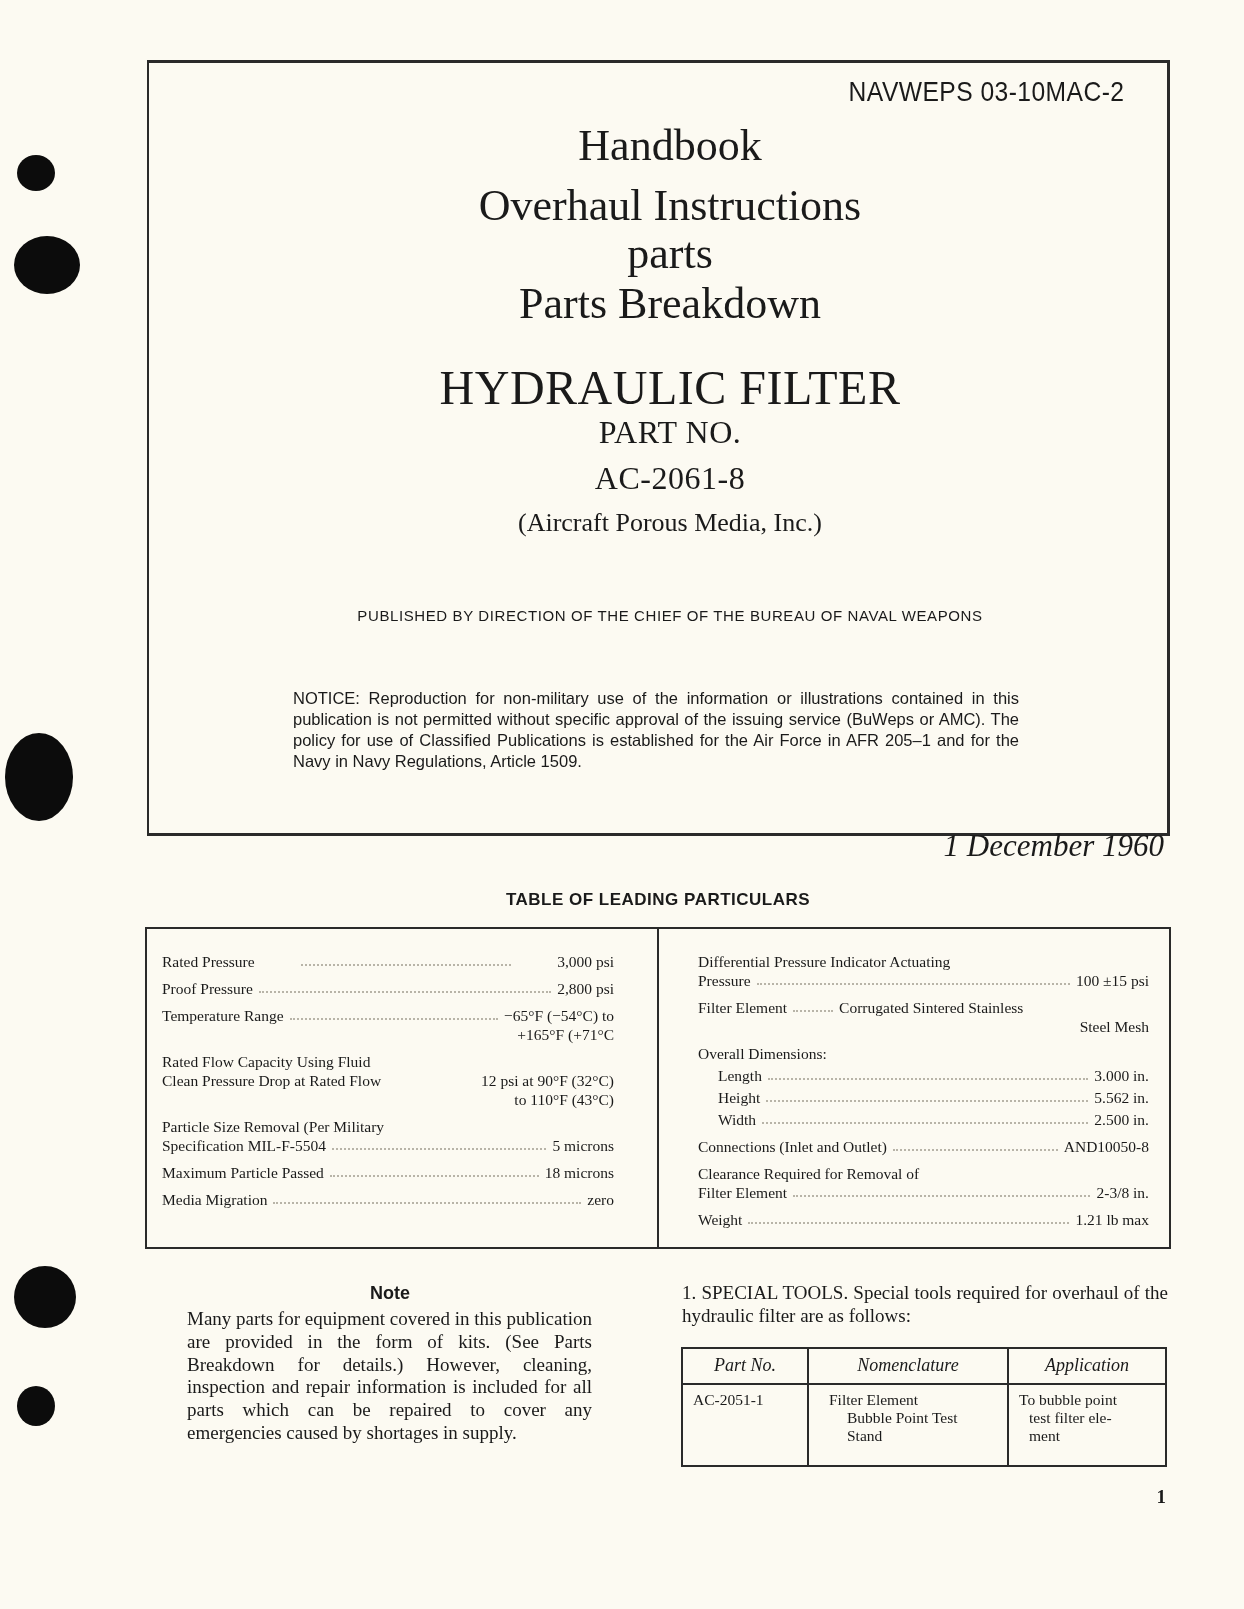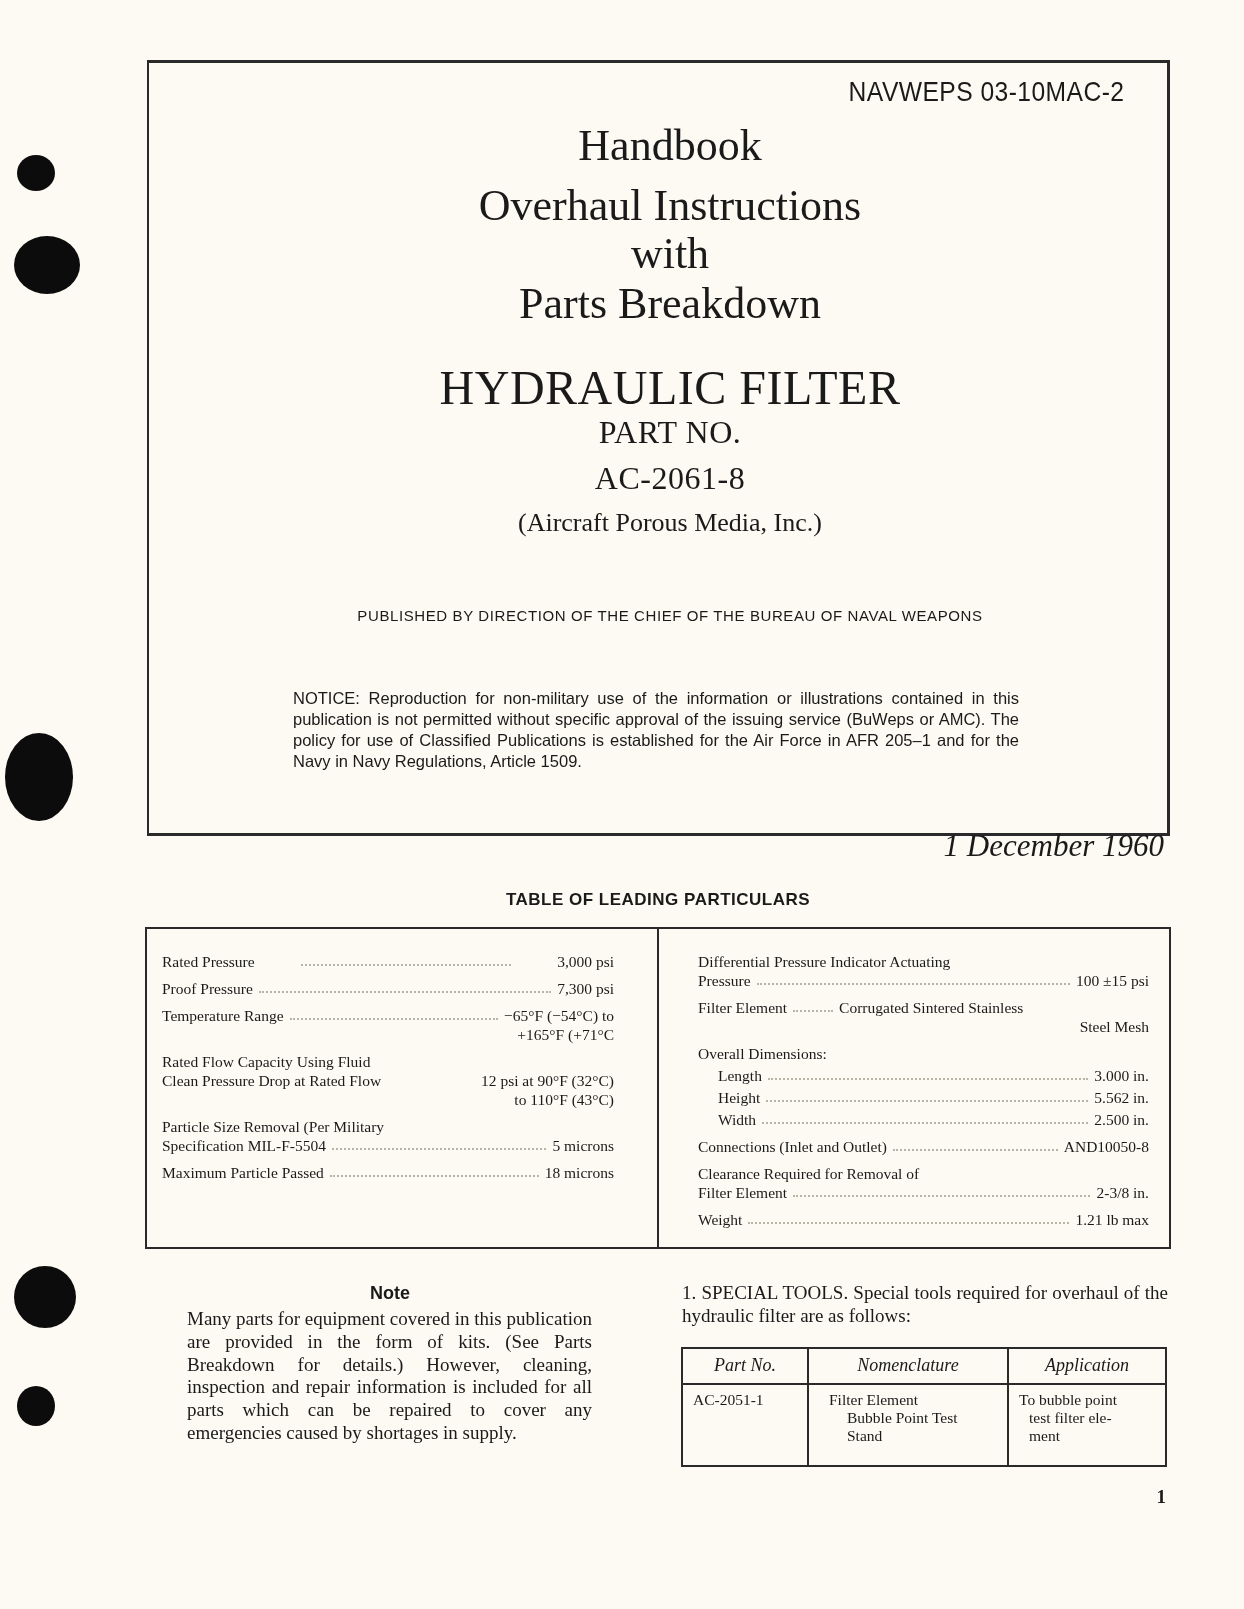--- a/index.html
+++ b/index.html
@@ -46,21 +46,21 @@
 <div class="hole" style="left:14px;top:236px;width:66px;height:58px;"></div>
 <div class="hole" style="left:5px;top:733px;width:68px;height:88px;"></div>
 <div class="hole" style="left:14px;top:1266px;width:62px;height:62px;"></div>
 <div class="hole" style="left:17px;top:1386px;width:38px;height:40px;"></div>
 
 <div class="abs box-top"></div>
 <div class="abs docnum sans">NAVWEPS 03-10MAC-2</div>
 
 <div class="abs center h1" style="top:120px;">Handbook</div>
 <div class="abs center h1" style="top:180px;">Overhaul Instructions</div>
-<div class="abs center h1" style="top:228px;">with</div>
+<div class="abs center h1" style="top:228px;">parts</div>
 <div class="abs center h1" style="top:278px;">Parts Breakdown</div>
 
 <div class="abs center h2" style="top:360px;">HYDRAULIC FILTER</div>
 <div class="abs center partno" style="top:414px;">PART NO.</div>
 <div class="abs center partno" style="top:460px;">AC-2061-8</div>
 <div class="abs center" style="top:508px;font-size:26px;">(Aircraft Porous Media, Inc.)</div>
 
 <div class="abs center published sans" style="top:607px;">PUBLISHED BY DIRECTION OF THE CHIEF OF THE BUREAU OF NAVAL WEAPONS</div>
 <div class="abs notice sans">NOTICE: Reproduction for non-military use of the information or illustrations contained in this publication is not permitted without specific approval of the issuing service (BuWeps or AMC). The policy for use of Classified Publications is established for the Air Force in AFR 205–1 and for the Navy in Navy Regulations, Article 1509.</div>
 
@@ -72,21 +72,21 @@
 
 <div class="col" style="left:162px;top:952px;width:452px;">
   <div class="row" style="margin-bottom:8px;gap:40px;">
       <span class="lbl">Rated  Pressure</span>
       <span class="dots"></span>
       <span class="val">3,000 psi</span>
     </div>
   <div class="row" style="margin-bottom:8px;">
       <span class="lbl">Proof  Pressure</span>
       <span class="dots"></span>
-      <span class="val">7,300 psi</span>
+      <span class="val">2,800 psi</span>
     </div>
   <div class="row">
       <span class="lbl">Temperature Range</span>
       <span class="dots"></span>
       <span class="val">−65°F (−54°C) to</span>
     </div>
   <div class="sub" style="margin-bottom:8px;">+165°F (+71°C</div>
   <div style="line-height:19px;">Rated Flow Capacity Using Fluid</div>
   <div class="row">
       <span class="lbl">Clean Pressure Drop at Rated Flow</span>
@@ -97,20 +97,25 @@
   <div style="line-height:19px;">Particle Size Removal (Per Military</div>
   <div class="row" style="margin-bottom:8px;">
       <span class="lbl">Specification  MIL-F-5504</span>
       <span class="dots"></span>
       <span class="val">5 microns</span>
     </div>
   <div class="row" style="margin-bottom:8px;">
       <span class="lbl">Maximum  Particle  Passed</span>
       <span class="dots"></span>
       <span class="val">18 microns</span>
+    </div>
+  <div class="row">
+      <span class="lbl">Media  Migration</span>
+      <span class="dots"></span>
+      <span class="val">zero</span>
     </div>
 </div>
 
 <div class="col" style="left:698px;top:952px;width:451px;">
   <div style="line-height:19px;">Differential Pressure Indicator Actuating</div>
   <div class="row" style="margin-bottom:8px;">
       <span class="lbl">Pressure</span>
       <span class="dots"></span>
       <span class="val">100 ±15 psi</span>
     </div>

